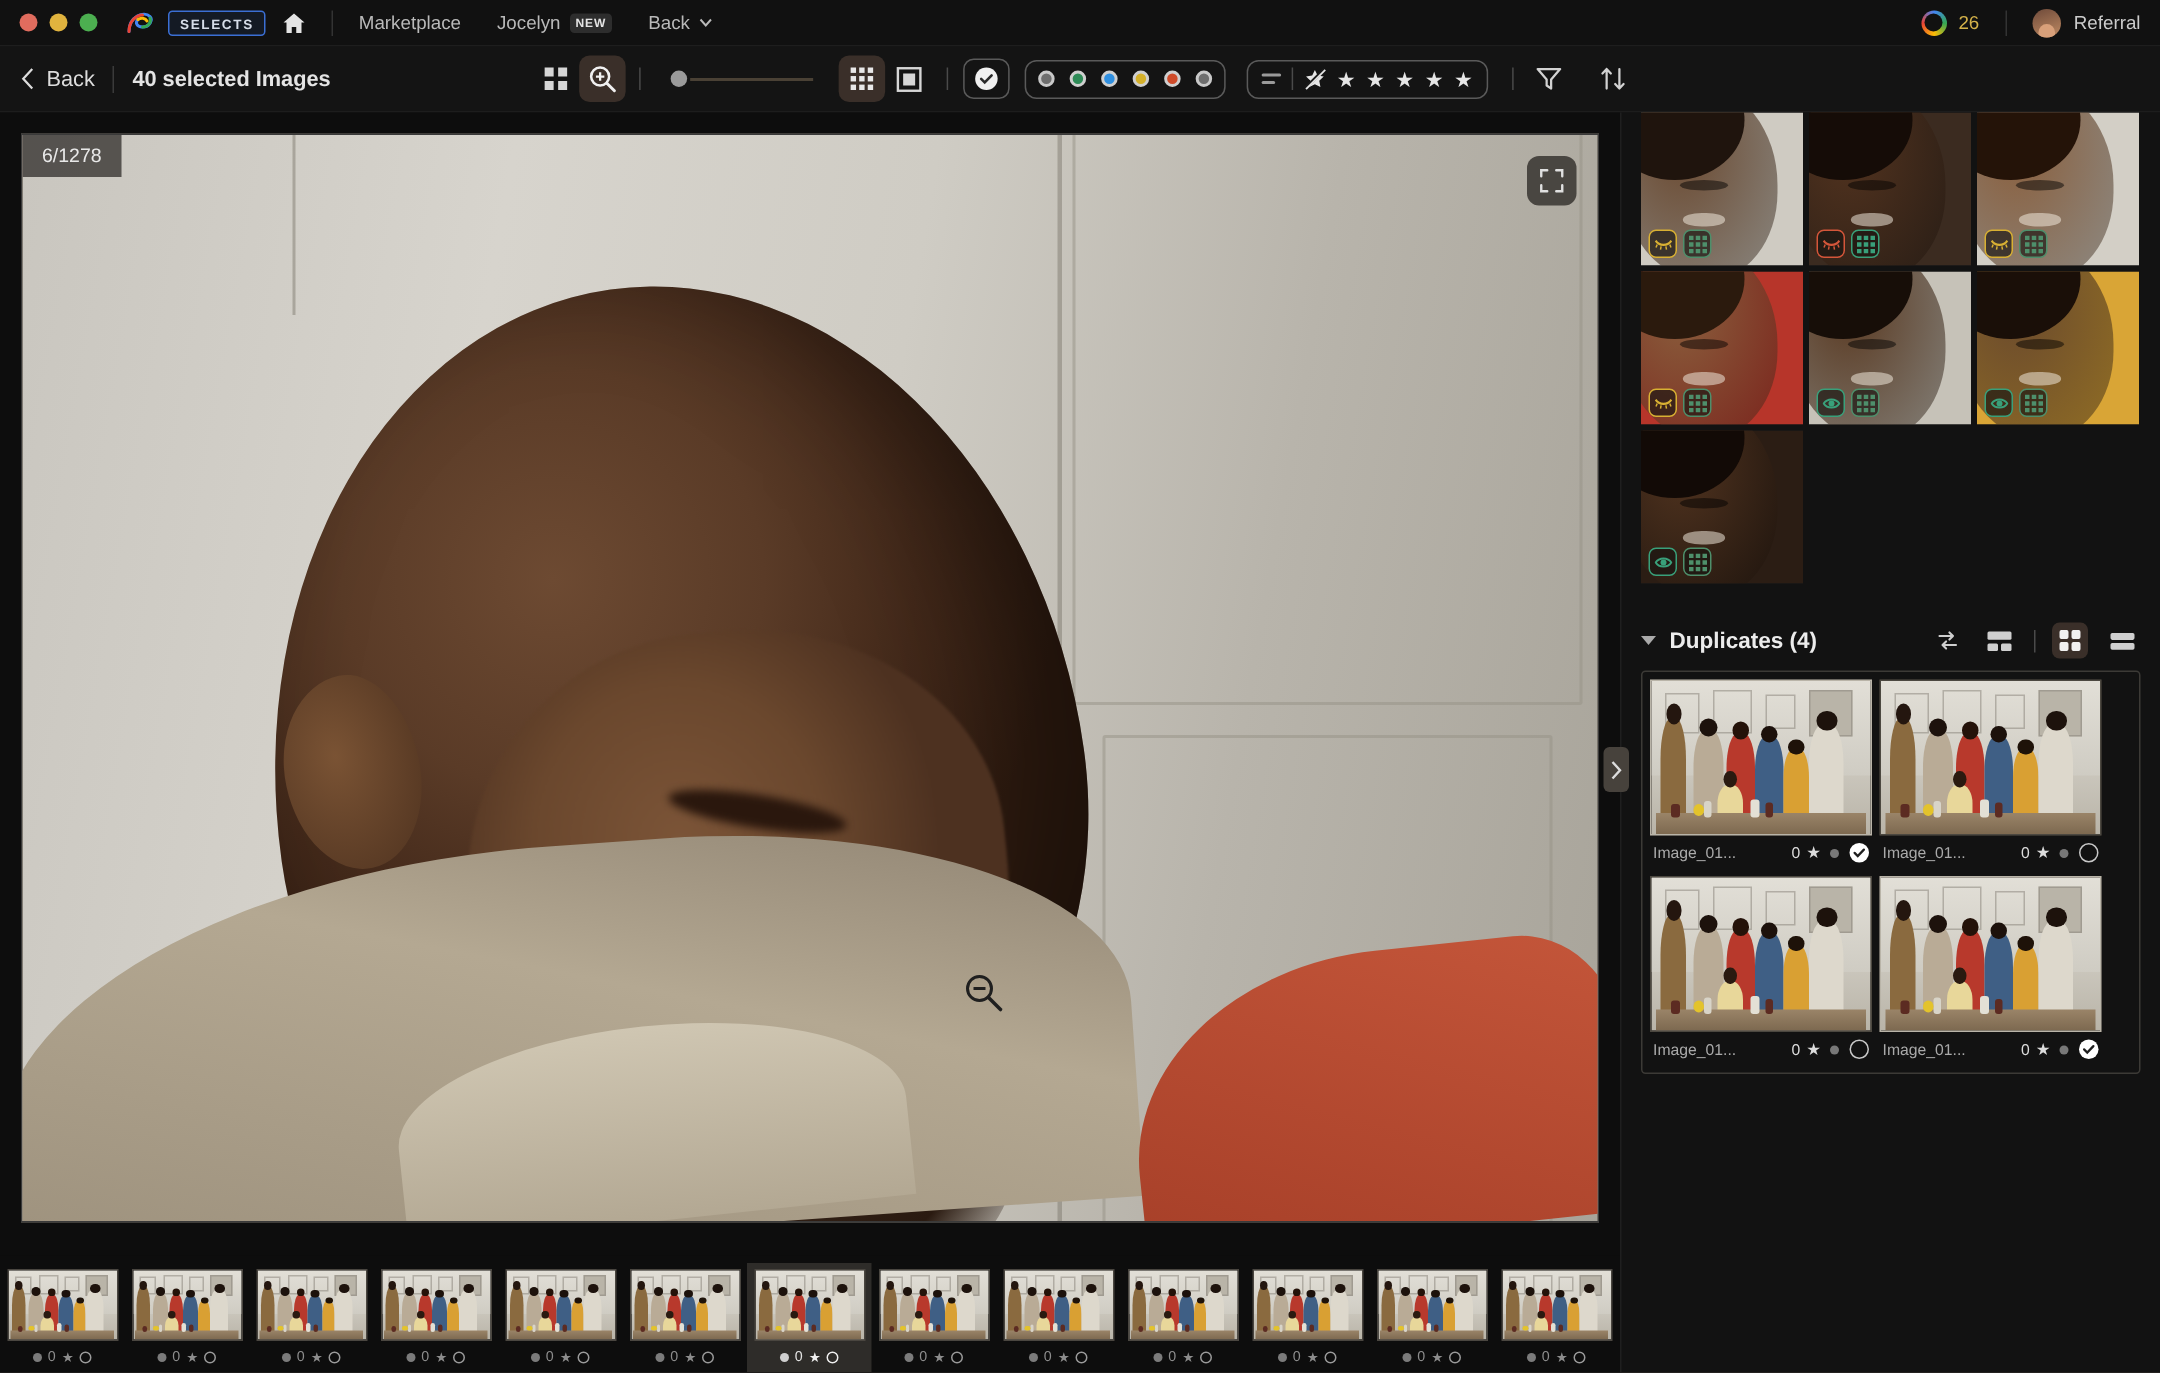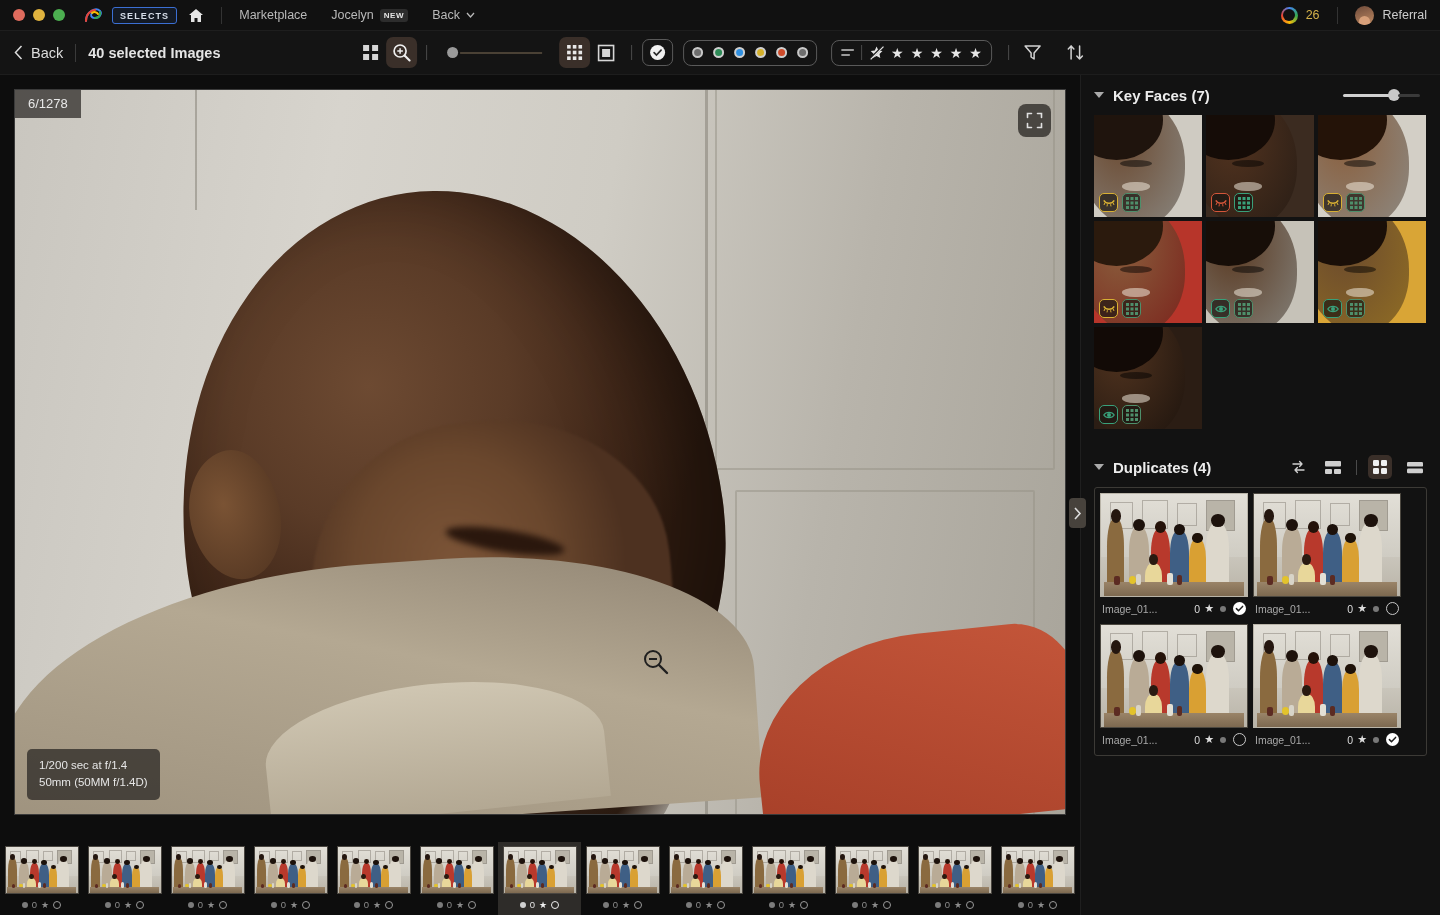--- a/index.html
+++ b/index.html
@@ -372,24 +372,20 @@
       </span>
 
       <span class="zoom-cursor">
         <svg width="28" height="28" viewBox="0 0 28 28">
           <circle cx="11" cy="11" r="8" fill="none" stroke="#1f1f1f" stroke-width="2"></circle>
           <path d="M17 17 L25 25" stroke="#1f1f1f" stroke-width="2.4" stroke-linecap="round"></path>
           <path d="M7 11 H15" stroke="#1f1f1f" stroke-width="2"></path>
         </svg>
       </span>
 
-      <div class="meta-box">
-        <div>1/200 sec at f/1.4</div>
-        <div>50mm (50MM f/1.4D)</div>
-      </div>
     </div>
 
     <div class="filebar">
       <span class="fb-ico">
         <svg width="14" height="15" viewBox="0 0 14 15">
             <path d="M2 3.5 H12 M5 3.5 V2 H9 V3.5 M3.2 3.5 L4 13.5 H10 L10.8 3.5" fill="none" stroke="#e2e2e2" stroke-width="1.2"></path>
           </svg>
       </span>
       <span class="fb-ico">
         <svg width="15" height="14" viewBox="0 0 15 14">
@@ -907,29 +903,20 @@
 
     <span class="panel-toggle" style="left:1069px;">
       <svg width="9" height="13" viewBox="0 0 9 13">
           <path d="M2 1 L7 6.5 L2 12" fill="none" stroke="#dcdcdc" stroke-width="1.6"></path>
         </svg>
     </span>
   </div>
 
   <div class="side">
 
-    <div class="sec-head">
-      <span class="caret"></span>
-      <span class="sec-title">Key Faces (7)</span>
-      <span class="kf-slider">
-        <span class="kf-track" style="flex: 0 0 47.12px;"></span>
-        <span class="kf-knob"></span>
-        <span class="kf-track2"></span>
-      </span>
-    </div>
 
     <div class="faces-grid">
         <div class="fcard">
           <div style="position:absolute;inset:0;background:#cfcbc2"></div>
    <div style="position:absolute;left:-12%;top:-18%;width:96%;height:128%;border-radius:48% 52% 46% 54%;background:radial-gradient(ellipse at 38% 32%, #6b4a31, #00000055)"></div>
    <div style="position:absolute;left:-22%;top:-34%;width:86%;height:78%;border-radius:50%;background:#1f140d"></div>
    <div style="position:absolute;left:24%;top:44%;width:30%;height:7%;border-radius:50%;background:#0000007a"></div>
    <div style="position:absolute;left:26%;top:66%;width:26%;height:9%;border-radius:45%;background:#f2eade88"></div>
           <span class="fbadges">
        <span class="fb2" style="border:1.3px solid #d8b033">

